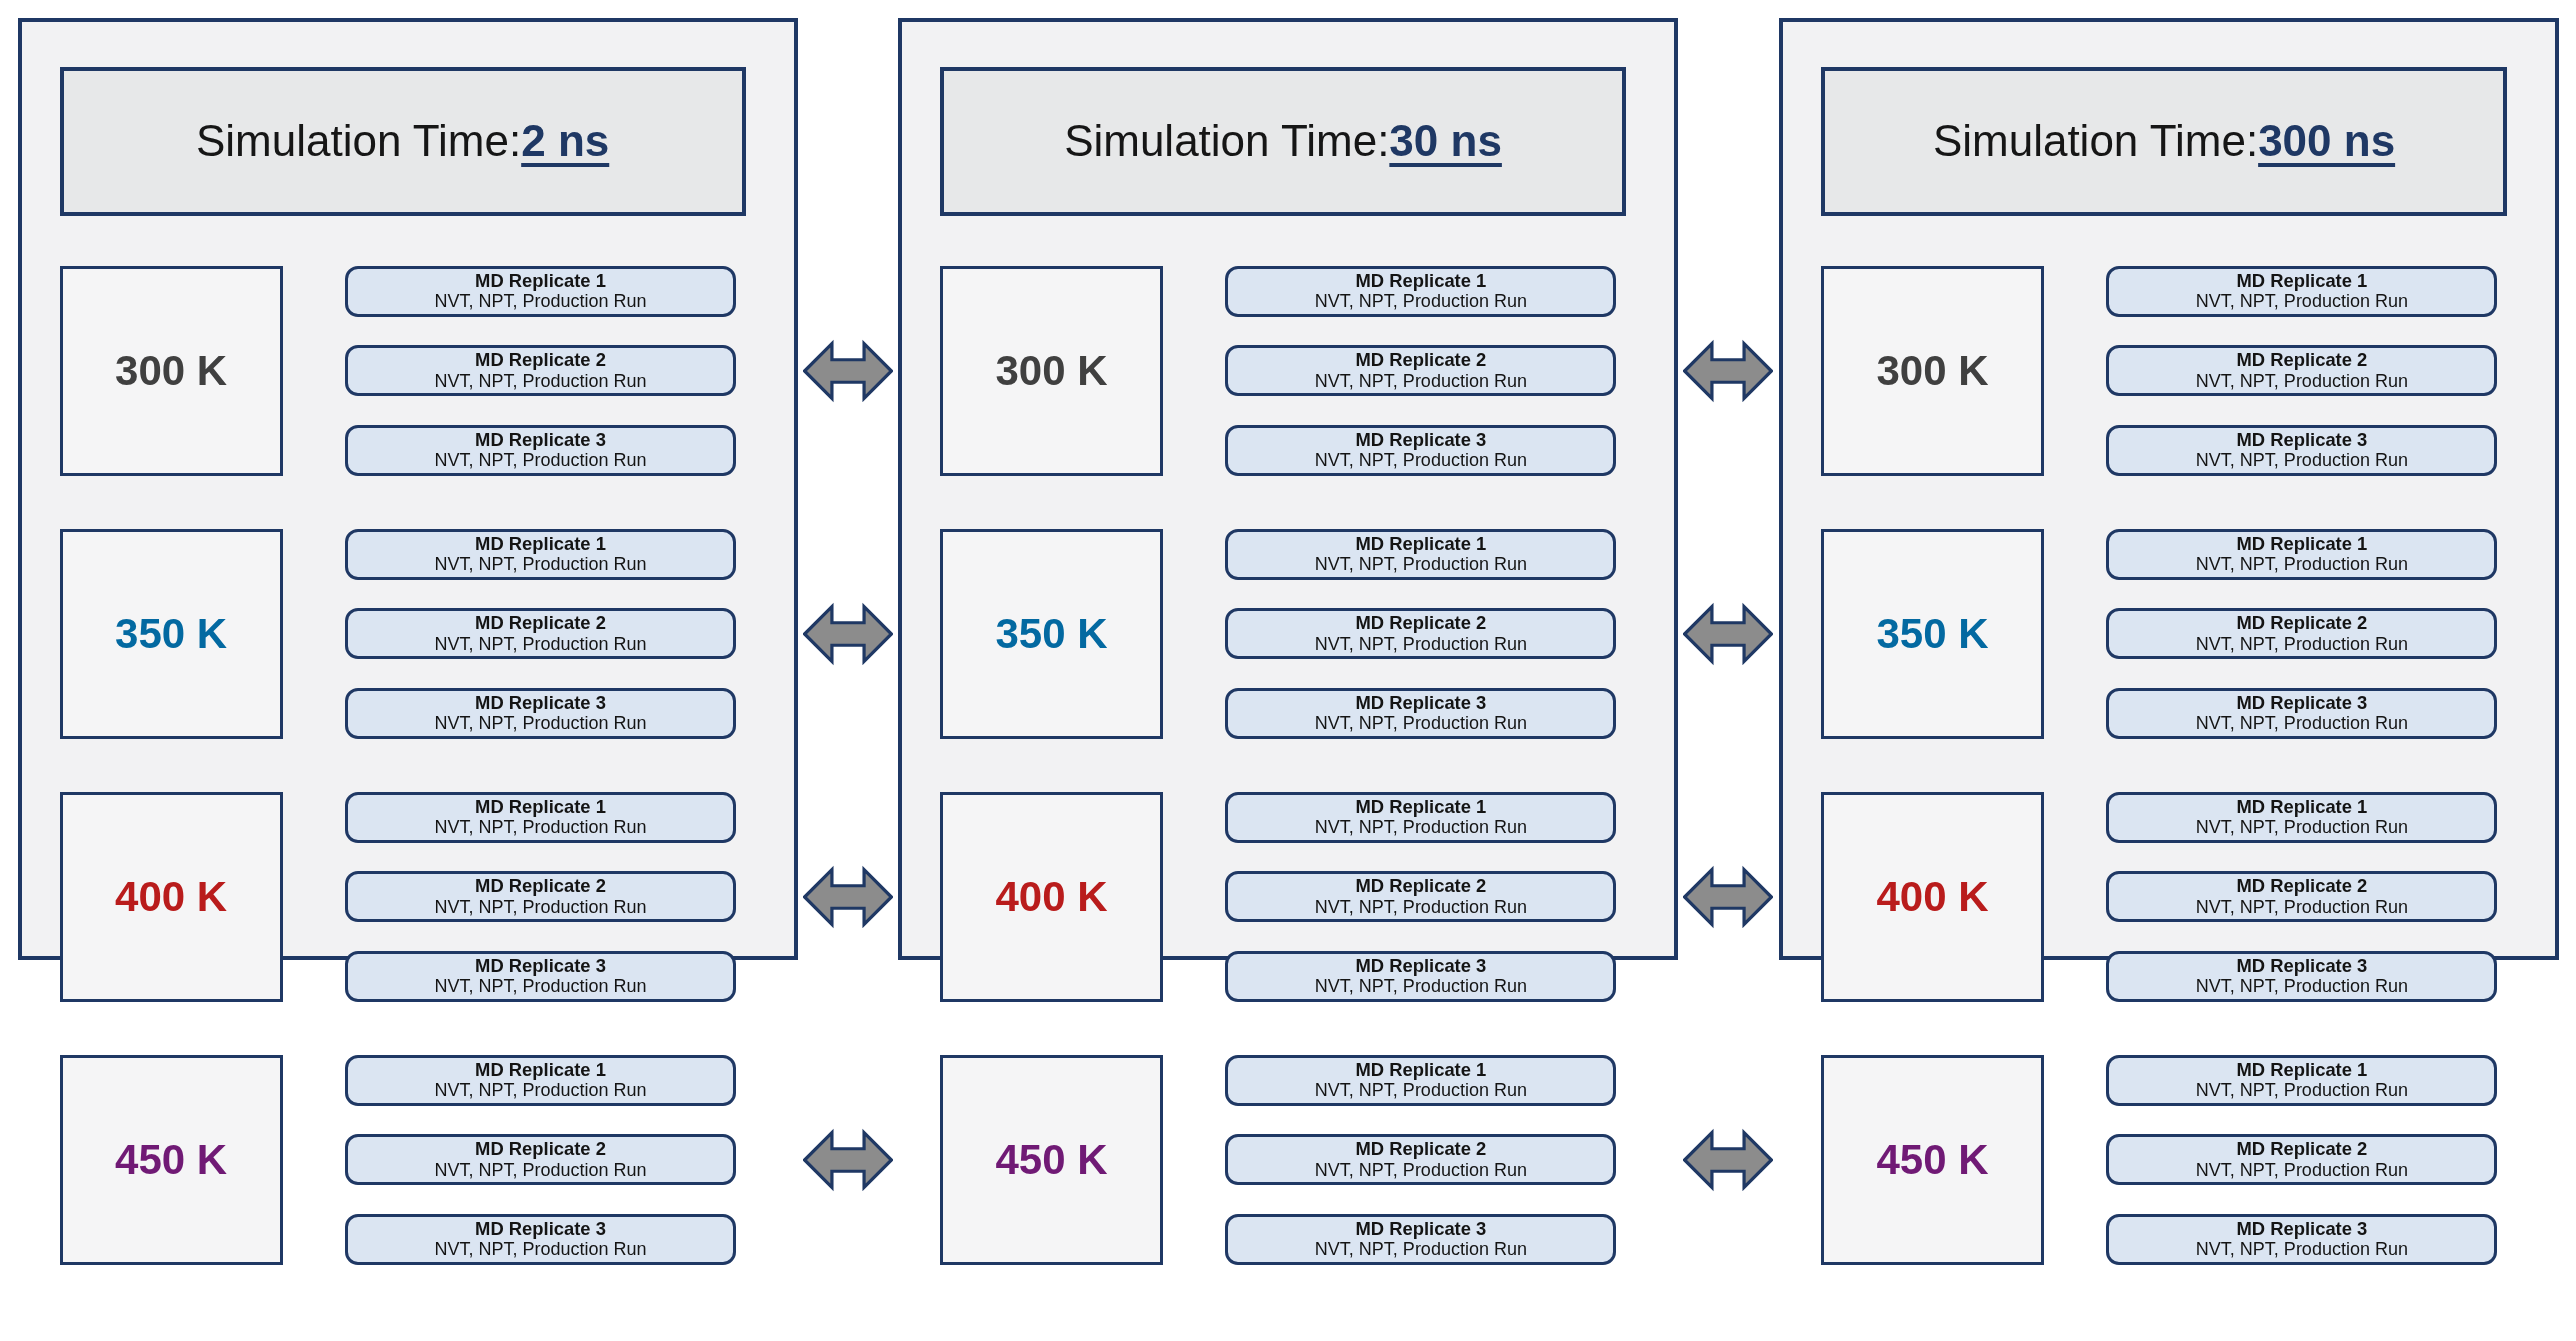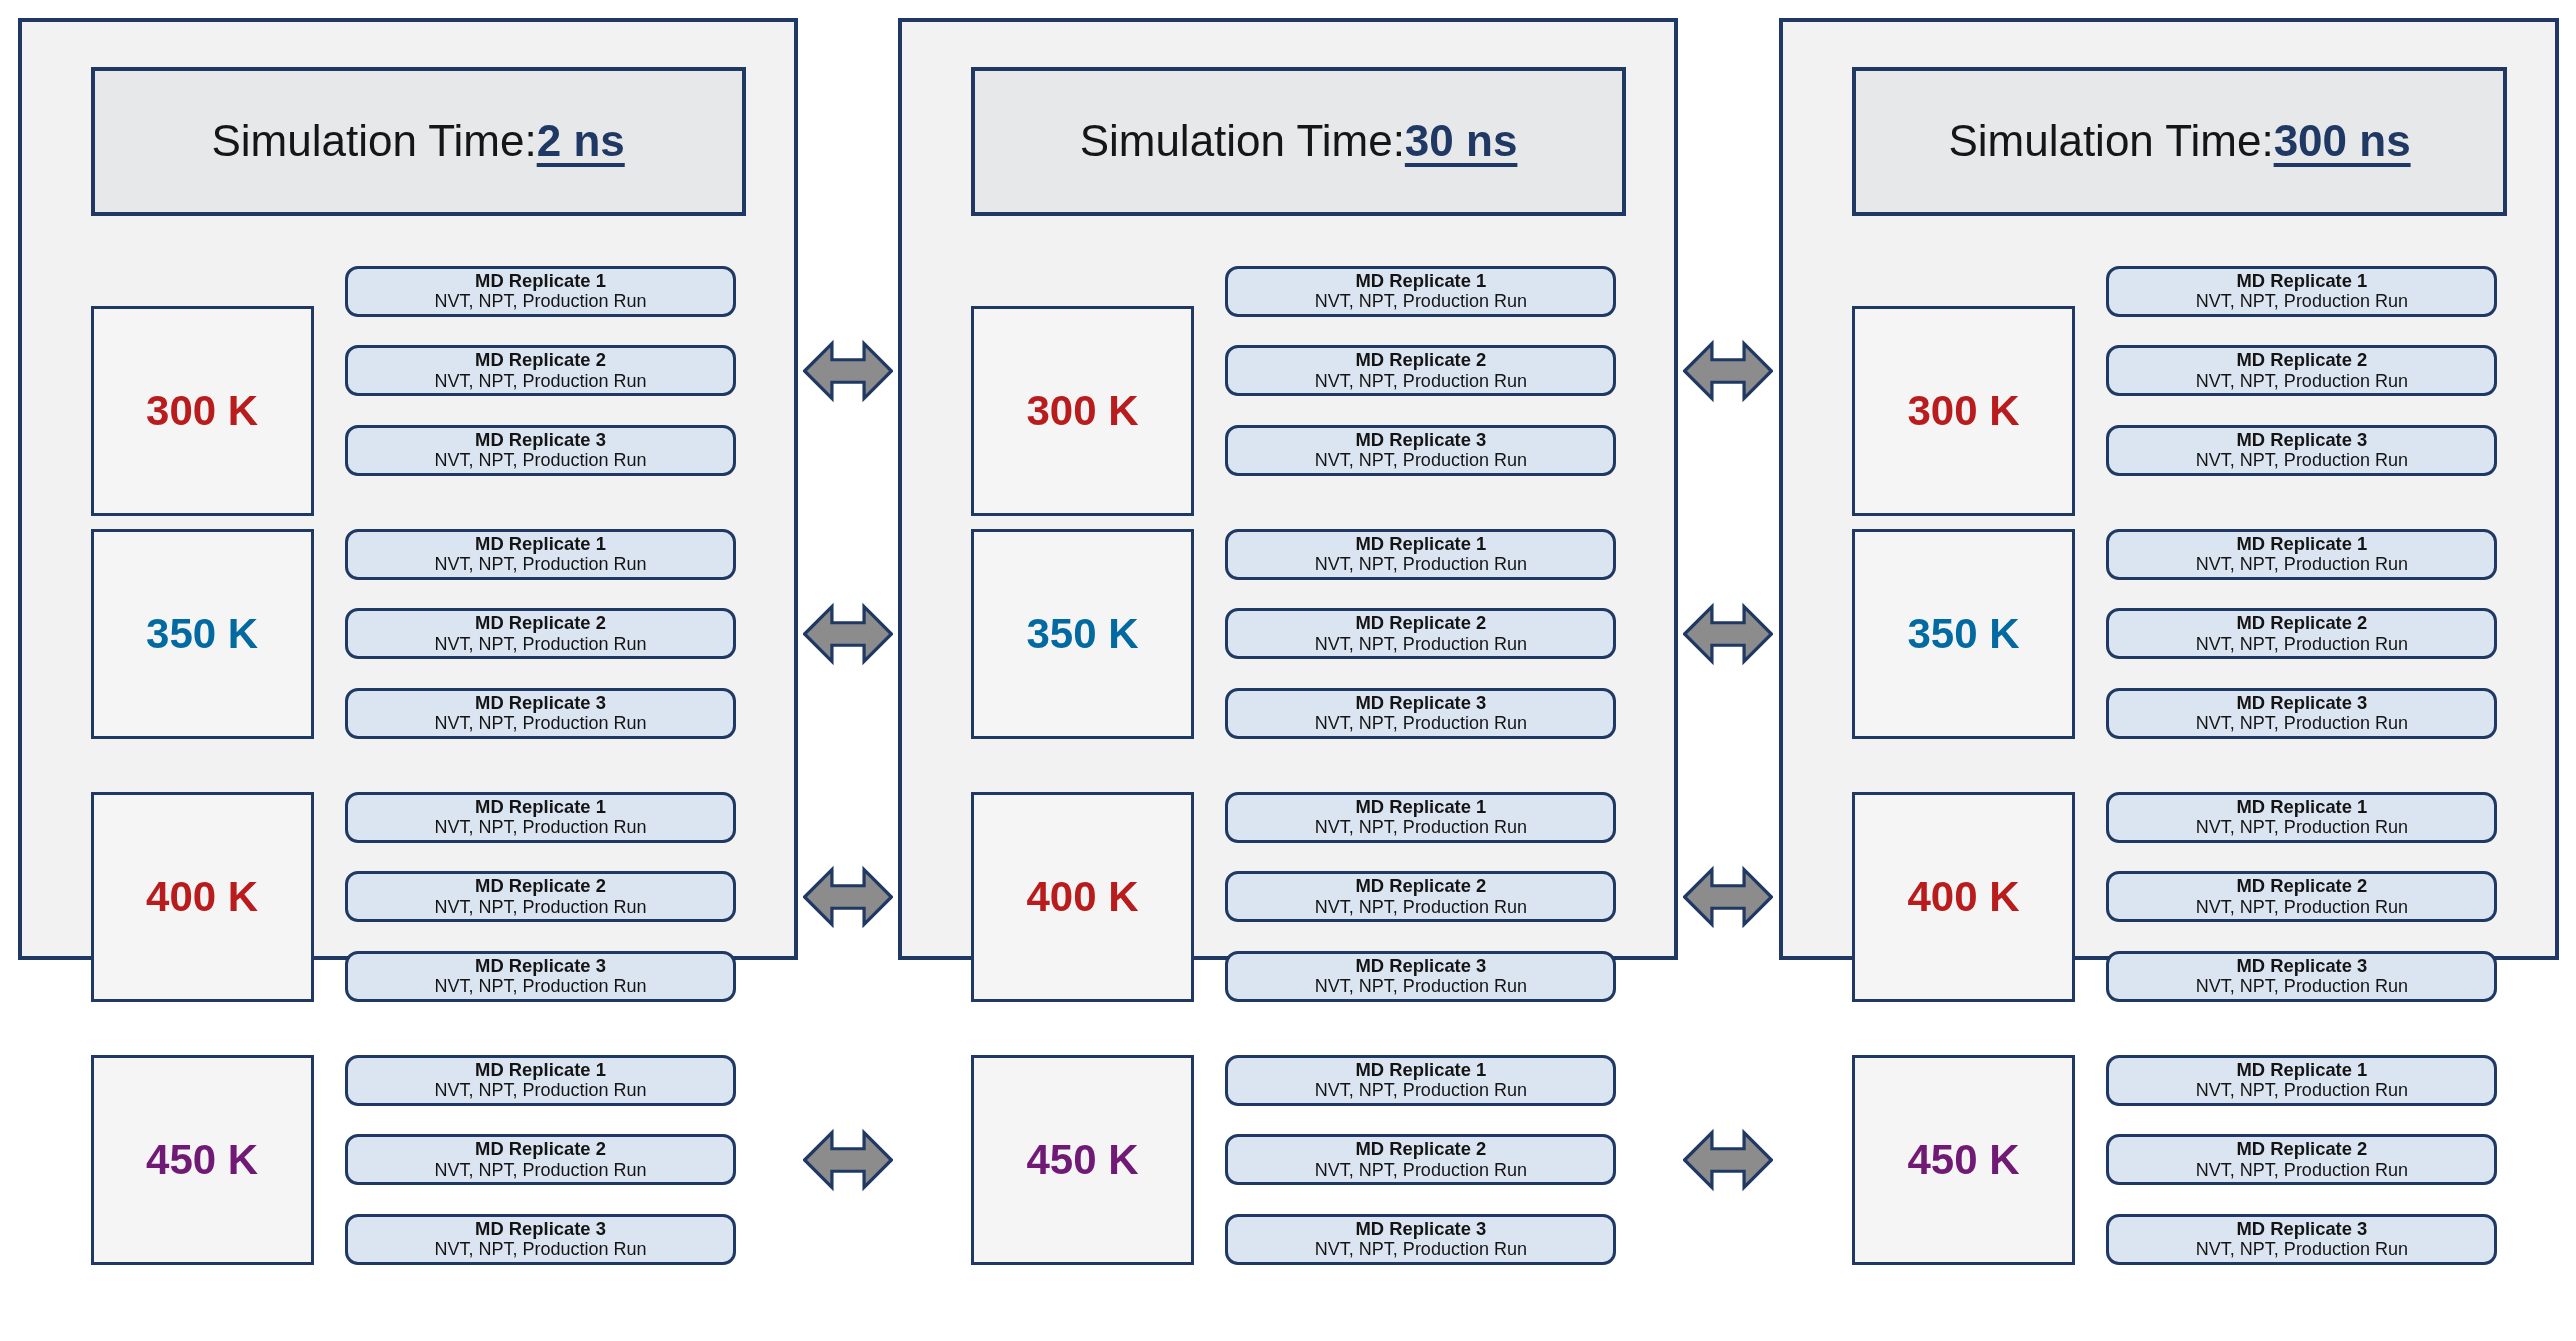--- a/index.html
+++ b/index.html
@@ -9,21 +9,21 @@
     background:#ffffff;
     font-family:"Liberation Sans", sans-serif;
     overflow:hidden;
   }
   .panel{
     position:absolute;top:17.6px;
     width:780px;height:942px;
     background:#f2f2f3;
     border:4px solid #1f3864;
     box-sizing:border-box;
-    padding:45px 48px 0 69px;
+    padding:45px 48px 0 38px;
   }
   #panel-0{left:17.6px;}
   #panel-1{left:898px;}
   #panel-2{left:1779px;}
   .title-box{
     height:149px;
     background:#e7e8e9;
     border:4px solid #1f3864;
     box-sizing:border-box;
     display:flex;align-items:center;justify-content:center;
@@ -43,21 +43,21 @@
   }
   .temp-row.last{margin-bottom:0;}
   .temp-box{
     width:223px;height:210px;
     background:#f5f5f6;
     border:3.2px solid #1f3864;
     box-sizing:border-box;
     display:flex;align-items:center;justify-content:center;
     font-size:42px;font-weight:bold;
   }
-  .t-300{color:#b91c1c;margin-top:40px;}
+  .t-300{color:#404040;}
   .t-350{color:#0369a1;}
   .t-400{color:#b91c1c;}
   .t-450{color:#701a75;}
   .rep-stack{
     width:391px;margin-right:9.6px;
     display:flex;flex-direction:column;justify-content:space-between;text-align:center;
   }
   .rep-box{
     height:51px;
     background:#dbe5f2;

